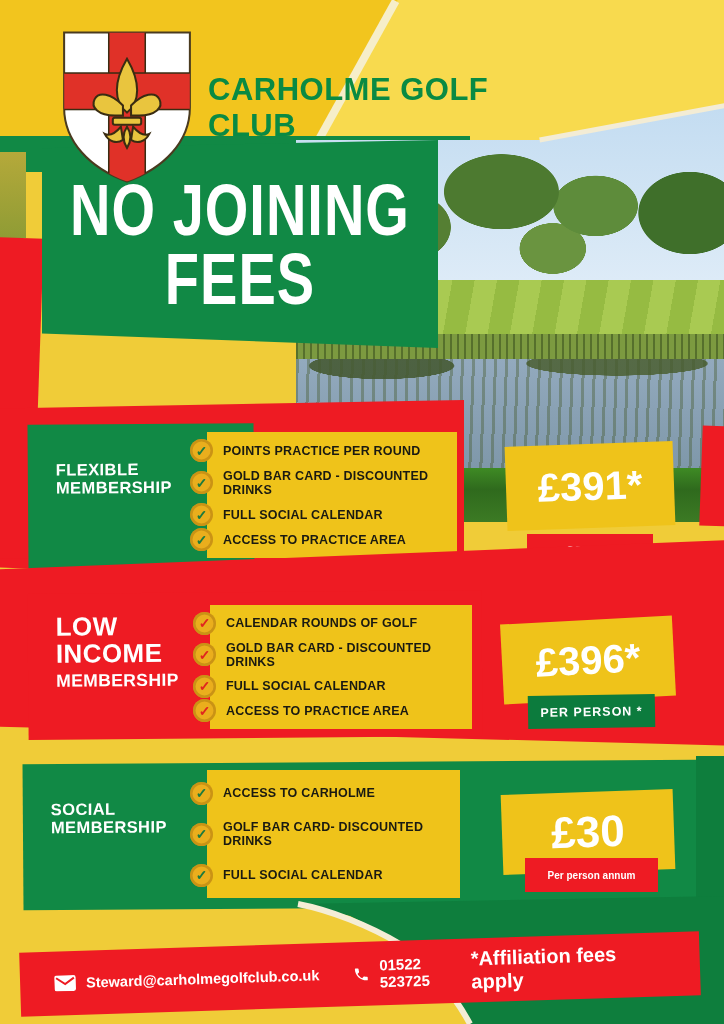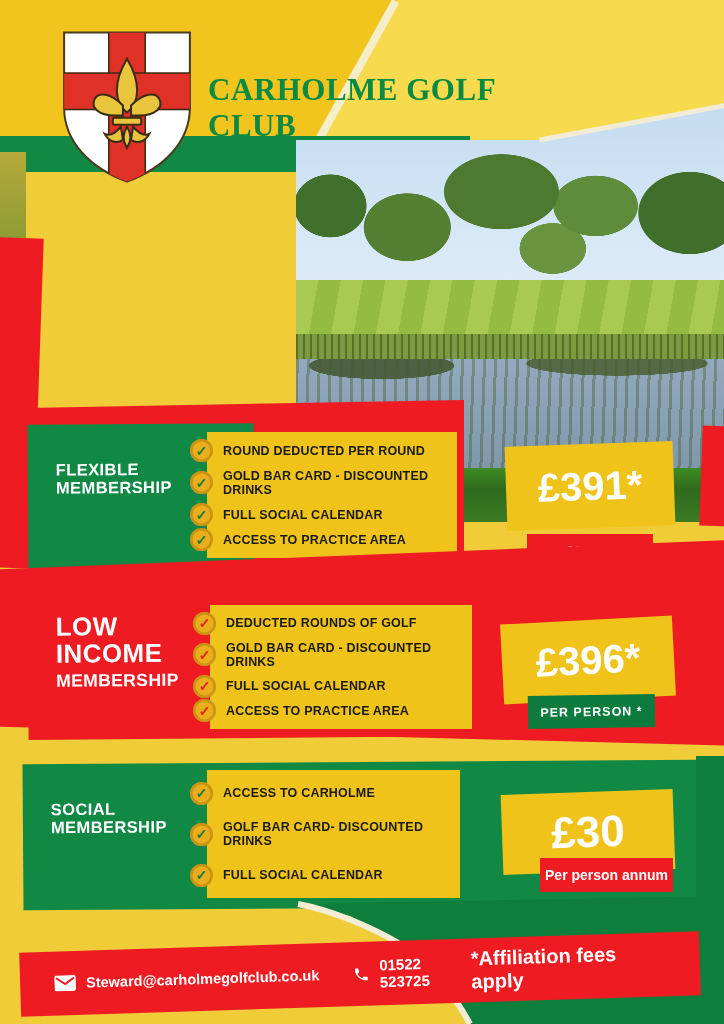--- a/index.html
+++ b/index.html
@@ -8,21 +8,21 @@
     font-family:"Liberation Sans",sans-serif;background:#F0CC38;
   }
   .abs{position:absolute;}
 
   
   .header-gold{left:0;top:0;width:410px;height:150px;background:#F2C51E;}
   .header-light{left:280px;top:0;width:444px;height:152px;background:#F8DA4E;
     clip-path:polygon(26.5% 0,100% 0,100% 70%,59% 95%,7% 100%,26.5% 0);}
   .torn-header{left:349px;top:-10px;width:8px;height:176px;background:#F6EEC9;transform:rotate(29deg);}
   .green-band{left:0;top:136px;width:470px;height:36px;background:#118945;}
-  .club-title{left:208px;top:72px;width:360px;color:#0A8A43;font-size:31px;font-weight:700;letter-spacing:.5px;font-family:Liberation Serif, serif;}
+  .club-title{left:208px;top:72px;width:360px;color:#0A8A43;font-size:31px;font-weight:700;letter-spacing:.5px;}
 
   
   .photo{left:296px;top:104px;width:428px;height:418px;
     clip-path:polygon(0 8.6%,57% 8.6%,100% .5%,100% 100%,0 100%);}
   .ph-sky{left:0;top:0;width:100%;height:42%;background:linear-gradient(#C3DCF1,#DDEBF7);}
   .ph-trees{left:0;top:9%;width:100%;height:34%;background:
     radial-gradient(60px 52px at 8% 45%,#41702C 0 60%,transparent 61%),
     radial-gradient(72px 56px at 26% 60%,#557F33 0 60%,transparent 61%),
     radial-gradient(95px 62px at 48% 35%,#4D7A30 0 60%,transparent 61%),
     radial-gradient(70px 50px at 70% 45%,#5E8C3B 0 60%,transparent 61%),
@@ -85,21 +85,21 @@
 
   
   .price-box{background:#EFC31A;display:flex;align-items:center;justify-content:center;
     color:#fff;font-weight:700;}
   .p1{left:506px;top:444px;width:168px;height:84px;font-size:40px;transform:rotate(-2deg);}
   .p2{left:502px;top:620px;width:172px;height:80px;font-size:40px;transform:rotate(-3deg);}
   .p3{left:502px;top:792px;width:172px;height:80px;font-size:44px;transform:rotate(-2deg);}
   .badge{display:flex;align-items:center;justify-content:center;color:#fff;font-weight:700;}
   .b1{left:527px;top:522px;width:126px;height:32px;background:#EE1B23;font-size:13.5px;margin-top:12px;}
   .b2{left:528px;top:695px;width:127px;height:33px;background:#0C7B3D;font-size:12.5px;letter-spacing:1px;transform:rotate(-1deg);}
-  .b3{left:525px;top:858px;width:133px;height:34px;background:#EE1B23;font-size:14px;margin-left:15px;}
+  .b3{left:525px;top:858px;width:133px;height:34px;background:#EE1B23;font-size:10px;}
 
   
   .right-green{left:696px;top:756px;width:28px;height:268px;background:#0E7E3D;}
   .bottom-green{left:280px;top:888px;width:444px;height:136px;}
   .footer{left:20px;top:942px;width:680px;height:64px;background:#EE1B23;transform:rotate(-1.8deg);
     display:flex;align-items:center;padding:0 30px 0 34px;box-sizing:border-box;color:#fff;}
   .footer .contact{display:flex;align-items:center;gap:10px;font-size:14.5px;font-weight:700;}
   .footer .phone-wrap{margin-left:34px;font-size:15px;}
   .footer-note{margin-left:auto;font-size:20px;font-weight:700;padding-right:4px;}
 </style>
@@ -122,20 +122,26 @@
     <div class="abs ph-grass"></div>
   </div>
   <div class="abs photo-tear"></div>
 
   <div class="abs club-title">CARHOLME GOLF CLUB</div>
 
   <div class="abs olive"></div>
   <div class="abs red-strip-left"></div>
   <div class="abs red-sliver-right"></div>
 
+  <div class="abs hero">
+    <div class="hero-text">
+      <div>NO JOINING</div>
+      <div>FEES</div>
+    </div>
+  </div>
 
   <svg class="abs crest" viewBox="0 0 140 155">
     <defs>
         <clipPath id="sh">
           <path d="M8,4 H132 V78 C132 112 106 138 70 151 C34 138 8 112 8 78 Z"></path>
         </clipPath>
       </defs>
     <path d="M8,4 H132 V78 C132 112 106 138 70 151 C34 138 8 112 8 78 Z" fill="#FFFFFF" stroke="#4A3B1F" stroke-width="2"></path>
     <g clip-path="url(#sh)">
       <rect x="52" y="2" width="36" height="152" fill="#E03128" stroke="#3A2C12" stroke-width="1.5"></rect>
@@ -155,21 +161,21 @@
   <div class="abs flex-band"></div>
   <div class="abs card flex-card">
     <div class="card-title">
       <div>FLEXIBLE</div>
       <div>MEMBERSHIP</div>
     </div>
   </div>
   <div class="abs list-box flex-list">
     <div class="feature-row">
       <span class="check c-green">✓</span>
-      <span class="ftext">ROUND DEDUCTED PER ROUND</span>
+      <span class="ftext">POINTS PRACTICE PER ROUND</span>
     </div>
     <div class="feature-row">
       <span class="check c-green">✓</span>
       <span class="ftext">GOLD BAR CARD - DISCOUNTED DRINKS</span>
     </div>
     <div class="feature-row">
       <span class="check c-green">✓</span>
       <span class="ftext">FULL SOCIAL CALENDAR</span>
     </div>
     <div class="feature-row">
@@ -184,21 +190,21 @@
   <div class="abs card low-card">
     <div class="card-title low-title">
       <span class="big">LOW</span>
       <span class="big">INCOME</span>
       <span class="small">MEMBERSHIP</span>
     </div>
   </div>
   <div class="abs list-box low-list">
     <div class="feature-row">
       <span class="check c-red">✓</span>
-      <span class="ftext">DEDUCTED ROUNDS OF GOLF</span>
+      <span class="ftext">CALENDAR ROUNDS OF GOLF</span>
     </div>
     <div class="feature-row">
       <span class="check c-red">✓</span>
       <span class="ftext">GOLD BAR CARD - DISCOUNTED DRINKS</span>
     </div>
     <div class="feature-row">
       <span class="check c-red">✓</span>
       <span class="ftext">FULL SOCIAL CALENDAR</span>
     </div>
     <div class="feature-row">

